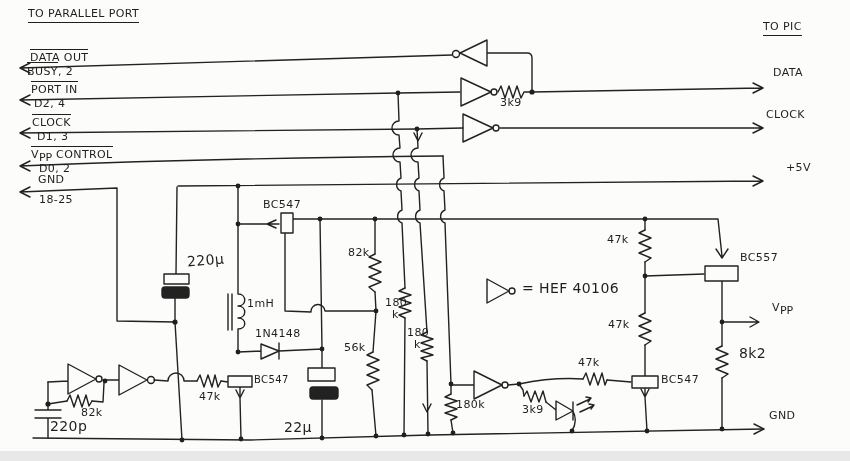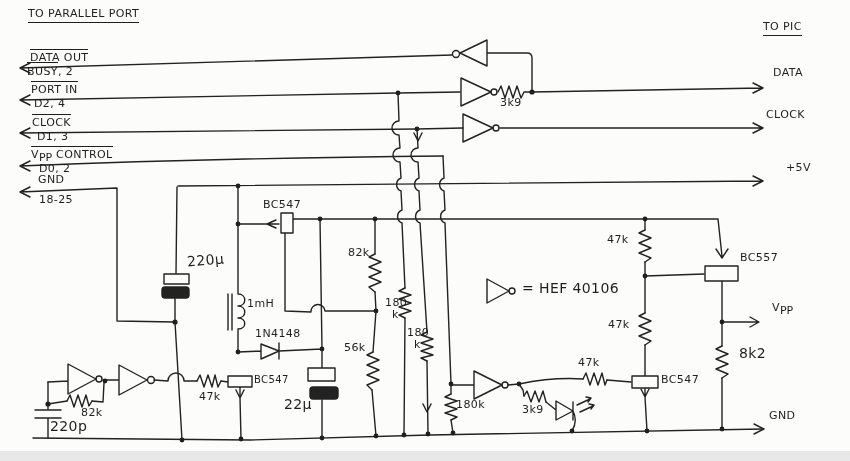--- a/index.html
+++ b/index.html
@@ -188,21 +188,21 @@
   <div class="lbl lbl-lg tilt" style="left:187px;top:253px;">220µ</div>
   <div class="lbl" style="left:247px;top:298px;">1mH</div>
   <div class="lbl" style="left:255px;top:328px;">1N4148</div>
   <div class="lbl" style="left:348px;top:247px;">82k</div>
   <div class="lbl" style="left:344px;top:342px;">56k</div>
   <div class="lbl" style="left:385px;top:297px;"><span>180</span><br><span class="ind">k</span></div>
   <div class="lbl" style="left:407px;top:327px;"><span>180</span><br><span class="ind">k</span></div>
   <div class="lbl" style="left:456px;top:399px;">180k</div>
   <div class="lbl lbl-sm" style="left:254px;top:375px;">BC547</div>
   <div class="lbl" style="left:199px;top:391px;">47k</div>
-  <div class="lbl lbl-lg" style="left:284px;top:397px;">22µ</div>
+  <div class="lbl lbl-lg" style="left:284px;top:420px;">22µ</div>
   <div class="lbl" style="left:81px;top:407px;">82k</div>
   <div class="lbl lbl-lg" style="left:50px;top:419px;">220p</div>
   <div class="lbl" style="left:607px;top:234px;">47k</div>
   <div class="lbl" style="left:608px;top:319px;">47k</div>
   <div class="lbl" style="left:578px;top:357px;">47k</div>
   <div class="lbl" style="left:661px;top:374px;">BC547</div>
   <div class="lbl" style="left:740px;top:252px;">BC557</div>
   <div class="lbl lbl-lg" style="left:739px;top:346px;">8k2</div>
   <div class="lbl" style="left:522px;top:404px;">3k9</div>
   <div class="lbl lbl-lg" style="left:522px;top:281px;text-align:right;">= HEF 40106</div>

